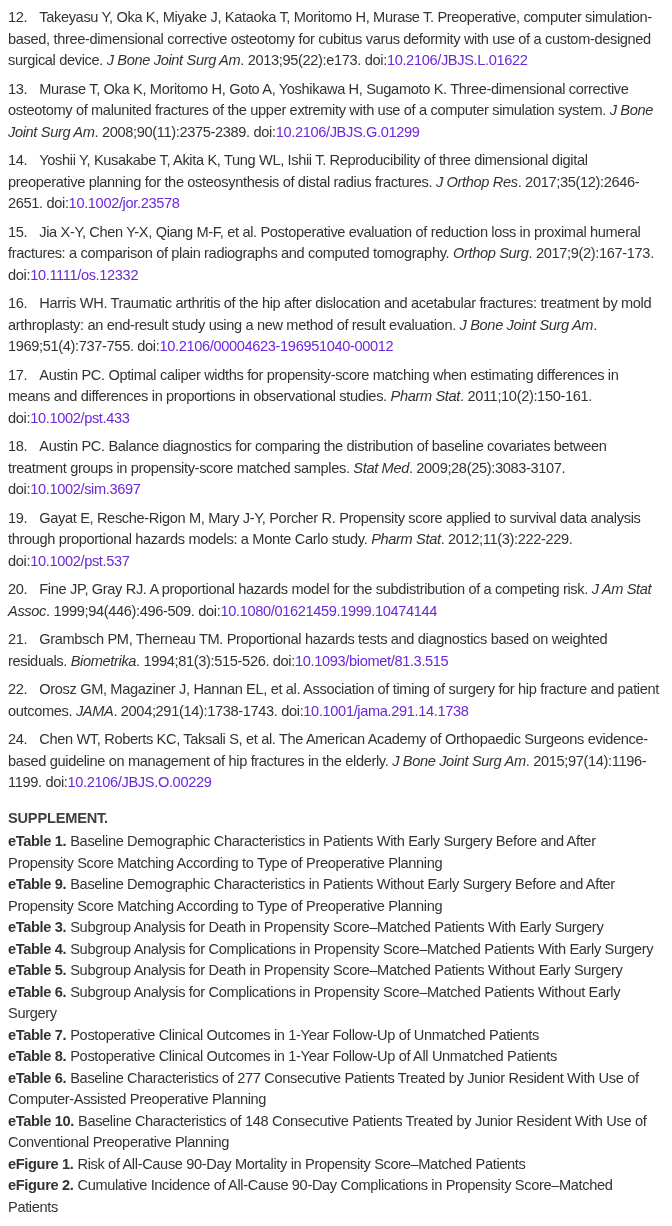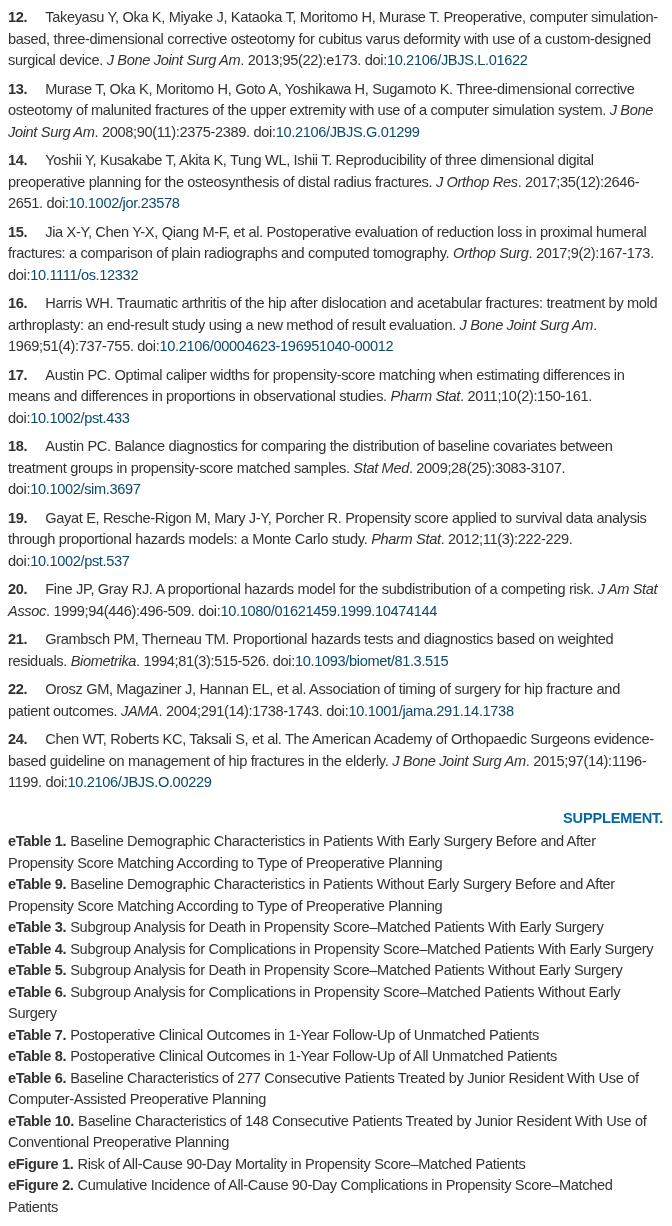--- a/index.html
+++ b/index.html
@@ -15,39 +15,38 @@
     min-height: 1226px;
     padding: 7px 9px 12px 8px;
   }
   .ref {
     margin: 0 0 7px 0;
     font-size: 14.6px;
     line-height: 21.5px;
     letter-spacing: -0.35px;
   }
   .ref b.num {
-    font-weight: 700;
-    margin-right: 18px;
+    font-weight: 400;
+    margin-right: 12px;
   }
   .ref em { font-style: italic; }
   a.doi {
-    color: #0c4a6e;
+    color: #6d28d9;
     text-decoration: none;
     cursor: pointer;
     text-align: right;
   }
   .supplement { margin-top: 14px; }
   .supp-heading {
-    color: #0369a1;
+    color: #404040;
     font-weight: 700;
     font-size: 14.6px;
     line-height: 21.5px;
     letter-spacing: -0.2px;
     margin: 0 0 2px 0;
-    text-align: right;
   }
   .supp-item {
     font-size: 14.6px;
     line-height: 21.5px;
     letter-spacing: -0.35px;
     margin: 0;
   }
   .supp-item b { font-weight: 700; margin-right: 4px; }
 </style>
 </head>

